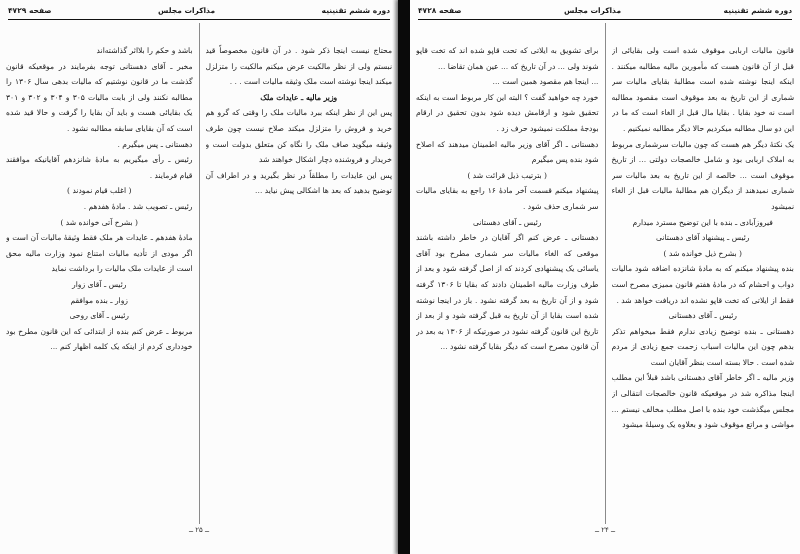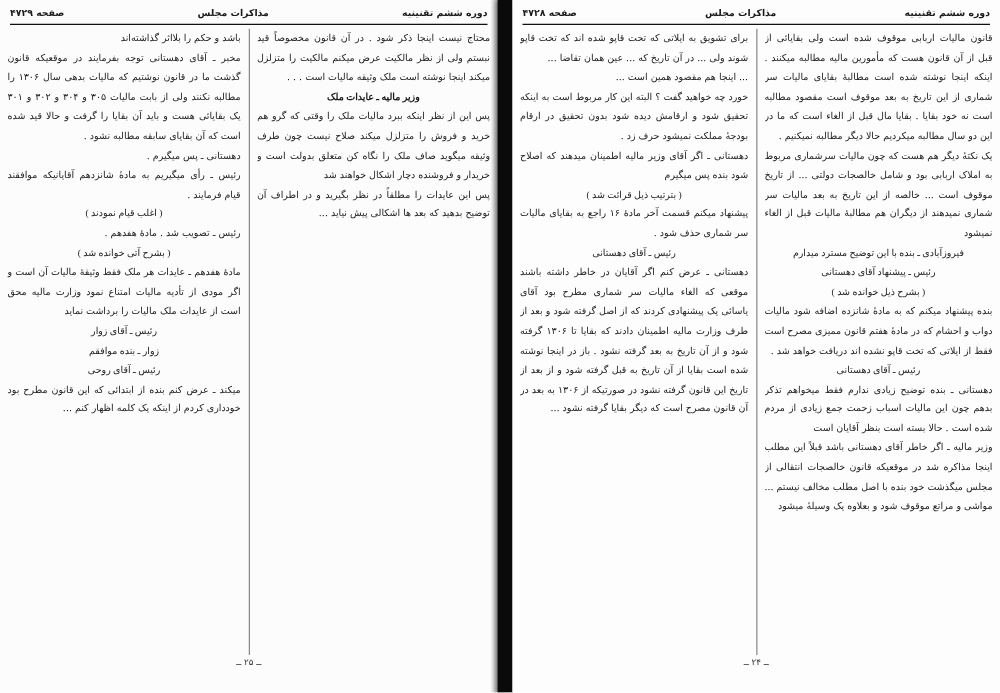--- a/index.html
+++ b/index.html
@@ -19,24 +19,24 @@
 
   .running-head { position: absolute; top: 2px; left: 8px; right: 8px; height: 16px;
                   display: flex; justify-content: space-between; align-items: center;
                   font-size: 7.5px; font-weight: bold; }
   .head-rule { position: absolute; top: 19px; left: 8px; right: 8px; height: 0;
                border-top: 1.5px solid #111; }
 
   .columns { position: absolute; top: 23px; left: 6px; right: 6px; bottom: 30px;
              display: flex; flex-direction: row; gap: 6px; }
   .col { flex: 1; overflow: hidden; font-family: "DejaVu Serif", serif;
-         font-size: 7.6px; line-height: 15.6px; text-align: justify; text-align-last: right; }
+         font-size: 7.6px; line-height: 15.6px; text-align: justify; text-align-last: right; margin-top: 20px; }
   .col-divider { width: 0; border-left: 1px solid #8a8a8a; }
   .col p { margin: 0; }
-  .col .center { text-align: center; text-align-last: center; font-family: Liberation Serif, serif; }
+  .col .center { text-align: center; text-align-last: center; }
   .col .speaker { font-weight: bold; }
 
   .footer { position: absolute; bottom: 20px; left: 0; right: 0; text-align: center;
             font-size: 7px; color: #333; direction: rtl; margin-top: 28px; }
 </style>
 </head>
 <body>
 
 <div class="spread">
 
@@ -61,21 +61,21 @@
         <p>مخبر ـ آقای دهستانی توجه بفرمایند در موقعیکه قانون گذشت ما در قانون نوشتیم که مالیات بدهی سال ۱۳۰۶ را مطالبه نکنند ولی از بابت مالیات ۳۰۵ و ۳۰۴ و ۳۰۲ و ۳۰۱ یک بقایائی هست و باید آن بقایا را گرفت و حالا قید شده است که آن بقایای سابقه مطالبه نشود .</p>
         <p>دهستانی ـ پس میگیرم .</p>
         <p>رئیس ـ رأی میگیریم به مادهٔ شانزدهم آقایانیکه موافقند قیام فرمایند .</p>
         <p class="center">( اغلب قیام نمودند )</p>
         <p>رئیس ـ تصویب شد . مادهٔ هفدهم .</p>
         <p class="center">( بشرح آتی خوانده شد )</p>
         <p>مادهٔ هفدهم ـ عایدات هر ملک فقط وثیقهٔ مالیات آن است و اگر مودی از تأدیه مالیات امتناع نمود وزارت مالیه محق است از عایدات ملک مالیات را برداشت نماید</p>
         <p class="center">رئیس ـ آقای زوار</p>
         <p class="center">زوار ـ بنده موافقم</p>
         <p class="center">رئیس ـ آقای روحی</p>
-        <p>میکند ـ عرض کنم بنده از ابتدائی که این قانون مطرح بود خودداری کردم از اینکه یک کلمه اظهار کنم ...</p>
+        <p>مربوط ـ عرض کنم بنده از ابتدائی که این قانون مطرح بود خودداری کردم از اینکه یک کلمه اظهار کنم ...</p>
       </div>
     </div>
 
     <div class="footer">ــ ۲۵ ــ</div>
   </div>
 
   <div class="binding-shade"></div>
   <div class="binding"></div>
 
   <div class="page page-right">

